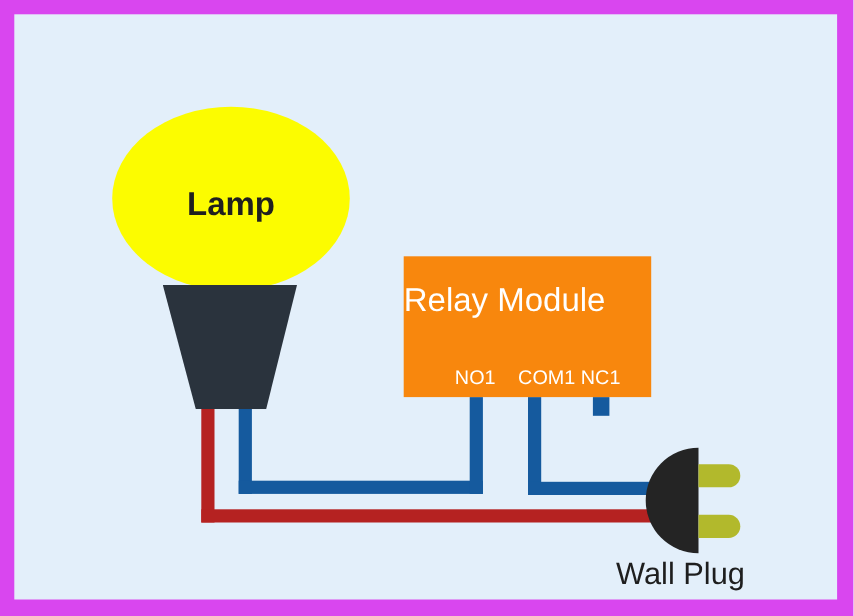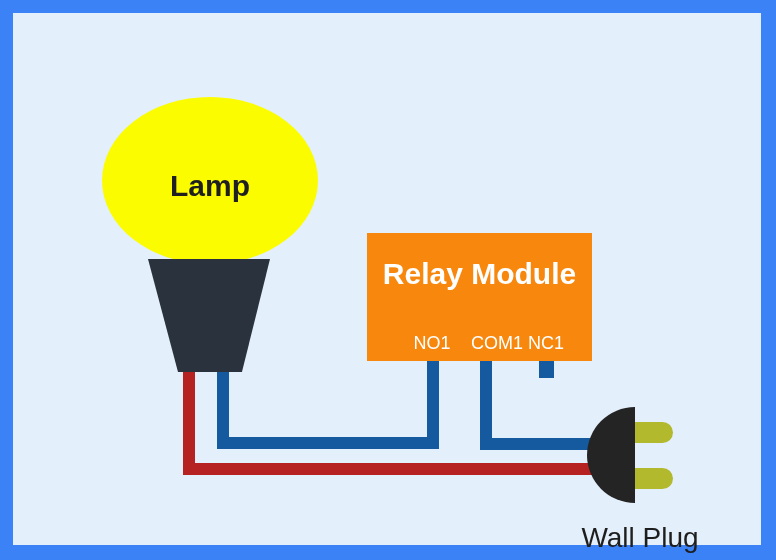--- a/index.html
+++ b/index.html
@@ -2,21 +2,21 @@
 <html><head>
 <meta charset="utf-8">
 <style>
   html, body { margin: 0; padding: 0; }
   body { font-family: "Liberation Sans", sans-serif; }
 
   .canvas {
     position: relative;
     width: 776px;
     height: 560px;
-    background: #3b82f6;           
+    background: #d946ef;           
     overflow: hidden;
   }
   .board {
     position: absolute;
     left: 13px; top: 13px; right: 15px; bottom: 15px;
     background: #e3effa;           
   }
 
   
   .abs { position: absolute; }
@@ -56,22 +56,21 @@
   .blue-stub-nc1{ left: 539px; top: 361px; width: 15px; height: 17px; }
 
   
   .relay-box {
     left: 367px; top: 233px; width: 225px; height: 128px;
     background: #f8870d;
     z-index: 3;
   }
   .relay-title {
     position: absolute; left: 0; top: 24px; width: 100%;
-    text-align: center;
-    font-size: 30px; font-weight: bold; color: #ffffff;
+    font-size: 30px; font-weight: normal; color: #ffffff;
   }
   .terminal {
     position: absolute; bottom: 7px;
     transform: translateX(-50%);
     font-size: 18px; color: #ffffff; white-space: nowrap;
   }
   .terminal.no1  { left: 65px; }
   .terminal.com1 { left: 130px; }
   .terminal.nc1  { left: 179px; }
 
@@ -85,24 +84,23 @@
   .plug-prong {
     width: 38px; height: 21px;
     background: #b2b92c;
     border-radius: 0 10.5px 10.5px 0;
     z-index: 6;
   }
   .prong-top    { left: 635px; top: 422px; }
   .prong-bottom { left: 635px; top: 468px; }
   .plug-label {
     left: 560px; top: 506px; width: 160px;
-    text-align: center;
+    text-align: left;
     font-size: 28px; color: #1e1e1e;
     z-index: 6;
-    margin-top: 16px;
   }
 </style>
 </head>
 <body>
 
 <div class="canvas">
   <div class="board"></div>
 
   <div class="abs wire red red-v-lamp"></div>
   <div class="abs wire red red-h-main"></div>

